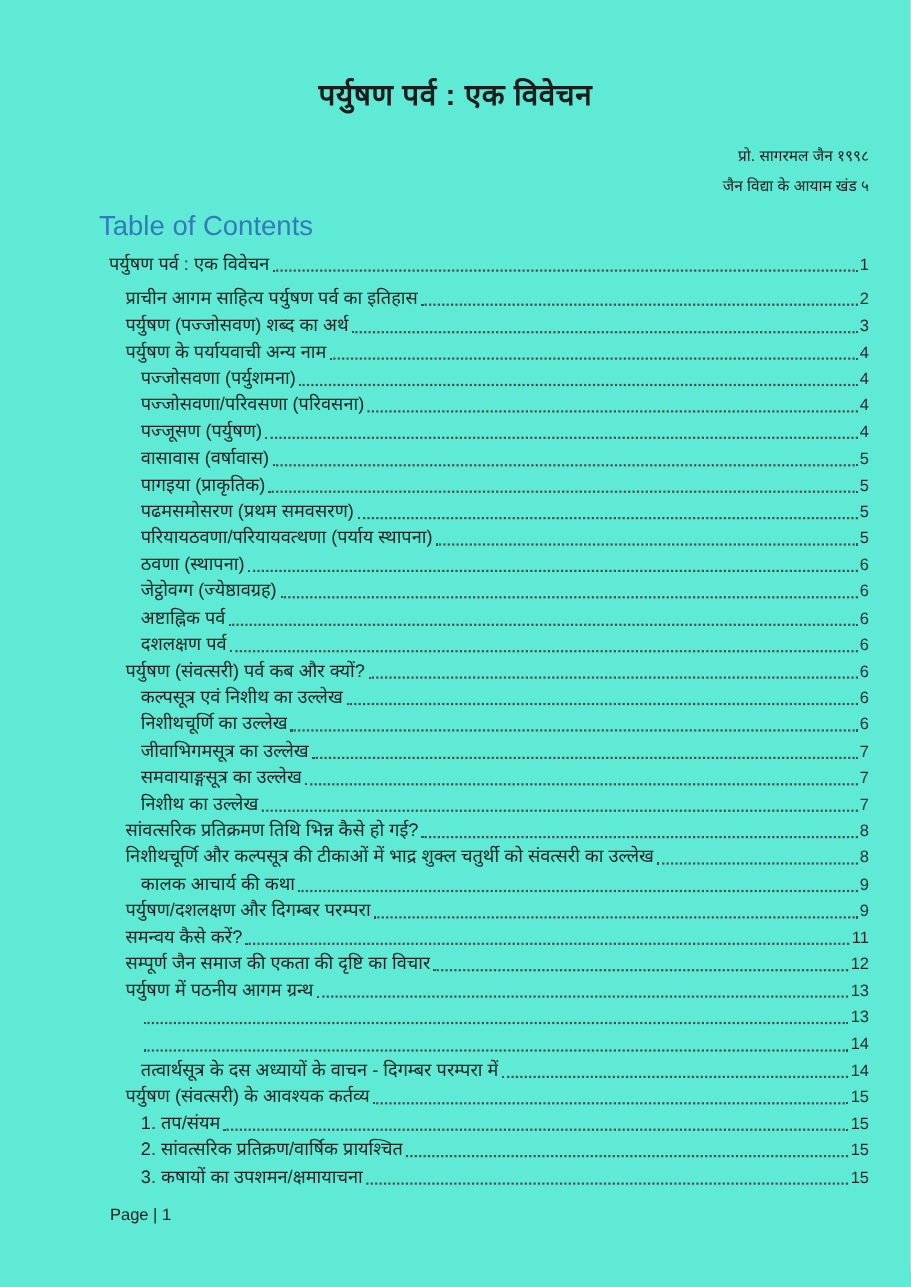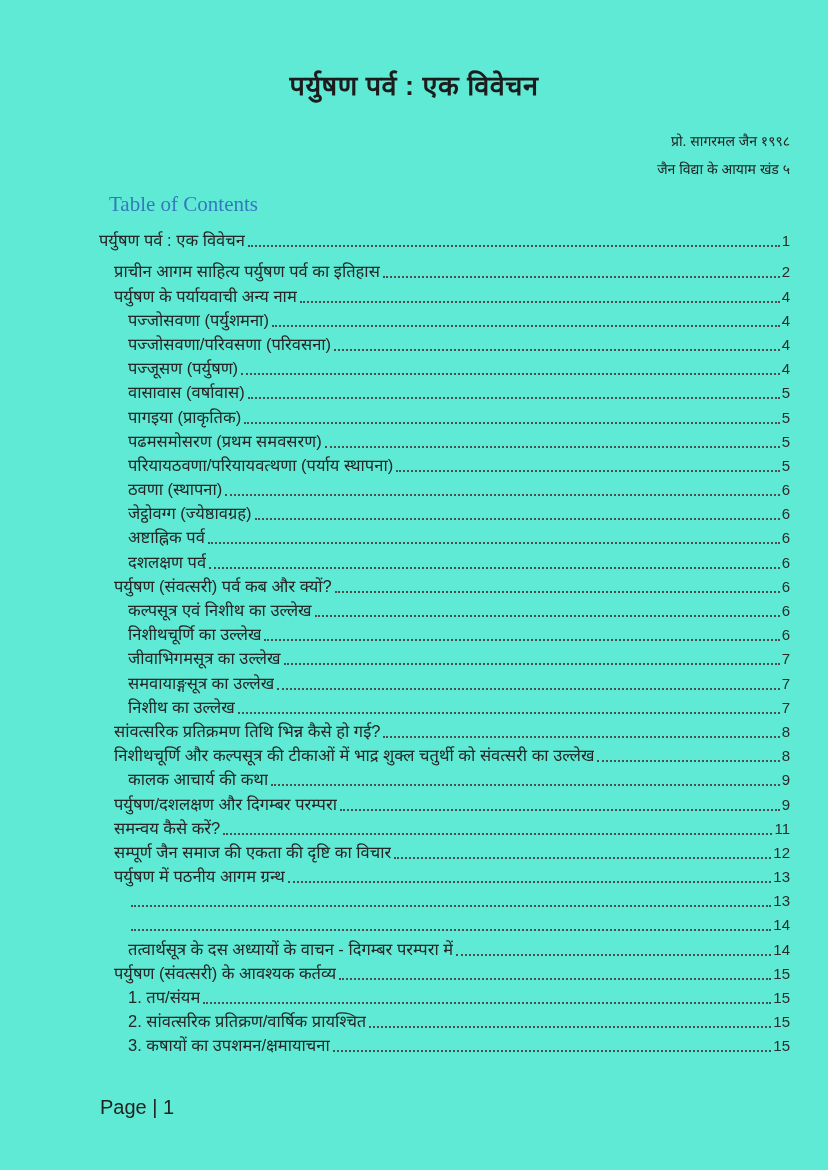--- a/index.html
+++ b/index.html
@@ -32,25 +32,24 @@
     top: 127px;
     right: 38px;
     text-align: right;
     font-size: 14px;
     line-height: 28px;
     color: #222;
   }
   .toc-heading {
     position: absolute;
     top: 192px;
-    left: 109px;
-    font-size: 21px;
+    left: 90px;
+    font-size: 25px;
     font-weight: 400;
     color: var(--accent, #3579BD);
-    font-family: Liberation Serif, serif;
   }
   .toc-list {
     position: absolute;
     top: 227px;
     left: 99px;
     right: 38px;
   }
   .toc-entry {
     display: flex;
     align-items: flex-end;
@@ -77,21 +76,21 @@
   .toc-page {
     font-size: 15px;
     line-height: 21px;
     color: #2b2b2b;
     flex: 0 0 auto;
   }
   .footer {
     position: absolute;
     top: 1096px;
     left: 100px;
-    font-size: 20px;
+    font-size: 15px;
     color: #1f1f1f;
   }
 </style>
 </head>
 <body>
 
 <div class="page">
 
   <h1 class="doc-title">पर्युषण पर्व : एक विवेचन</h1>
 
@@ -108,20 +107,25 @@
         <span class="toc-label">पर्युषण पर्व : एक विवेचन</span>
         <span class="toc-leader"></span>
         <span class="toc-page">1</span>
       </div>
       <div class="toc-entry level-1">
         <span class="toc-label">प्राचीन आगम साहित्य पर्युषण पर्व का इतिहास</span>
         <span class="toc-leader"></span>
         <span class="toc-page">2</span>
       </div>
       <div class="toc-entry level-1">
+        <span class="toc-label">पर्युषण (पज्जोसवण) शब्द का अर्थ</span>
+        <span class="toc-leader"></span>
+        <span class="toc-page">3</span>
+      </div>
+      <div class="toc-entry level-1">
         <span class="toc-label">पर्युषण के पर्यायवाची अन्य नाम</span>
         <span class="toc-leader"></span>
         <span class="toc-page">4</span>
       </div>
       <div class="toc-entry level-2">
         <span class="toc-label">पज्जोसवणा (पर्युशमना)</span>
         <span class="toc-leader"></span>
         <span class="toc-page">4</span>
       </div>
       <div class="toc-entry level-2">

